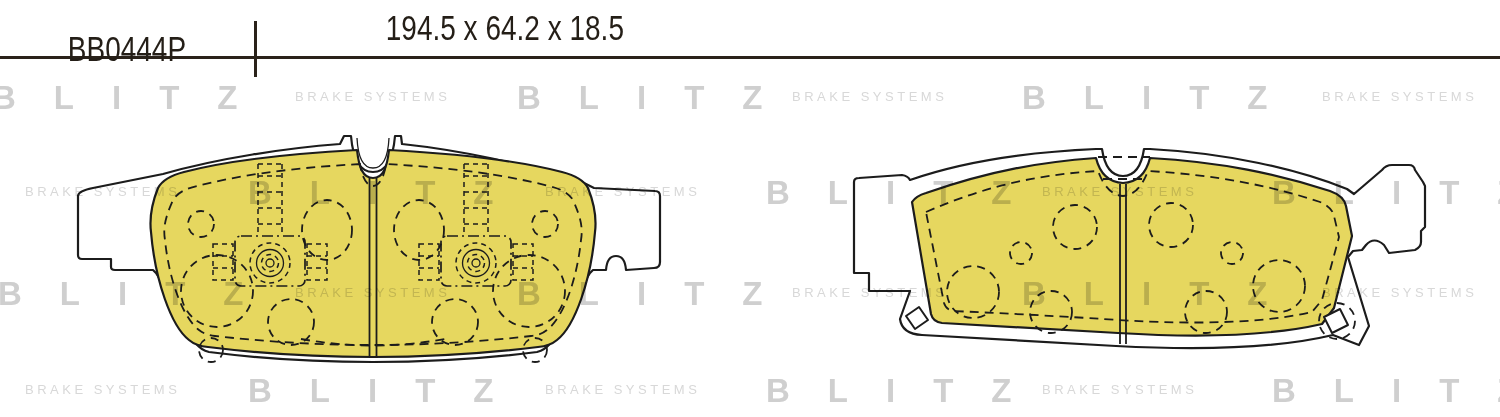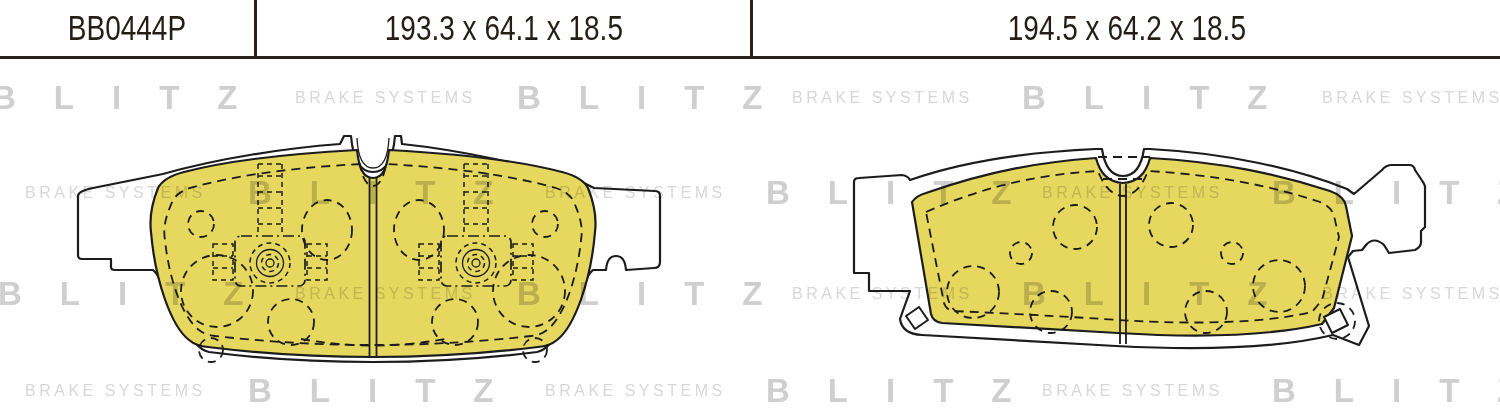--- a/index.html
+++ b/index.html
@@ -13,52 +13,49 @@
   }
   html,body{margin:0;padding:0;background:var(--bg);}
   body{width:1500px;height:417px;position:relative;overflow:hidden;
        font-family:"Liberation Sans",sans-serif;}
   
   .hdr{position:absolute;left:0;top:0;width:1500px;height:59px;
        display:grid;grid-template-columns:257px 496px 747px;
        border-bottom:3px solid var(--border);box-sizing:border-box;}
   .hdr .cell{display:flex;align-items:center;justify-content:center;
        box-sizing:border-box;height:56px;}
-  .hdr .cell.div{border-right:3px solid var(--border);}
+  .hdr .cell.div{border-right:3px solid var(--border);margin-top:21px;}
   .hdr .txt{font-size:35px;color:var(--hdr);letter-spacing:0px;
        transform:scaleX(.8);transform-origin:center;white-space:nowrap;}
   
   .wm{position:absolute;left:0;top:0;width:1264px;height:417px;
       mix-blend-mode:multiply;pointer-events:none;z-index:5;}
   .wm-row{position:absolute;left:0;width:1500px;height:36px;}
   .wm-b{position:absolute;top:0;font-size:33px;font-weight:700;
         letter-spacing:38px;color:var(--wm1);white-space:pre;}
-  .wm-t{position:absolute;top:10px;font-size:16px;font-weight:400;
+  .wm-t{position:absolute;top:10px;font-size:13px;font-weight:400;
         letter-spacing:3.5px;color:var(--wm2);white-space:pre;}
   
   svg{position:absolute;overflow:visible;}
   .plate{fill:#ffffff;stroke:var(--ink);stroke-width:2.2;stroke-linejoin:round;}
   .pad{fill:var(--yellow);stroke:var(--ink);stroke-width:2.2;stroke-linejoin:round;}
   .sol{fill:none;stroke:var(--ink);stroke-width:1.8;}
   .sol2{fill:none;stroke:var(--ink);stroke-width:1.3;}
   .dsh{fill:none;stroke:var(--ink);stroke-width:1.8;stroke-dasharray:9 6;}
   .dshc{fill:none;stroke:var(--ink);stroke-width:1.8;stroke-dasharray:8 6;}
   .dshs{fill:none;stroke:var(--ink);stroke-width:1.5;stroke-dasharray:5 4;}
   .ddot{fill:none;stroke:var(--ink);stroke-width:1.7;stroke-dasharray:11 4 2 4;}
   .dia{fill:#ffffff;stroke:var(--ink);stroke-width:2;stroke-linejoin:round;}
 </style>
 </head>
 <body>
 
 <div class="hdr">
   <div class="cell div">
     <span class="txt">BB0444P</span>
-  </div>
-  <div class="cell div">
-    <span class="txt">193.3 x 64.1 x 18.5</span>
   </div>
   <div class="cell">
     <span class="txt">194.5 x 64.2 x 18.5</span>
   </div>
 </div>
 
 <svg style="left:57px;top:128px" width="650" height="240" viewBox="0 0 650 240">
   <g>
     <path class="plate" d="M287,8 L283,16 C230,20 162,30 106,46 L36,60 Q21,63 21,68
       L21,127 Q21,131 25,131 L54,131 L54,139 Q54,142 58,142 L96,142 L99,145 L131,197

